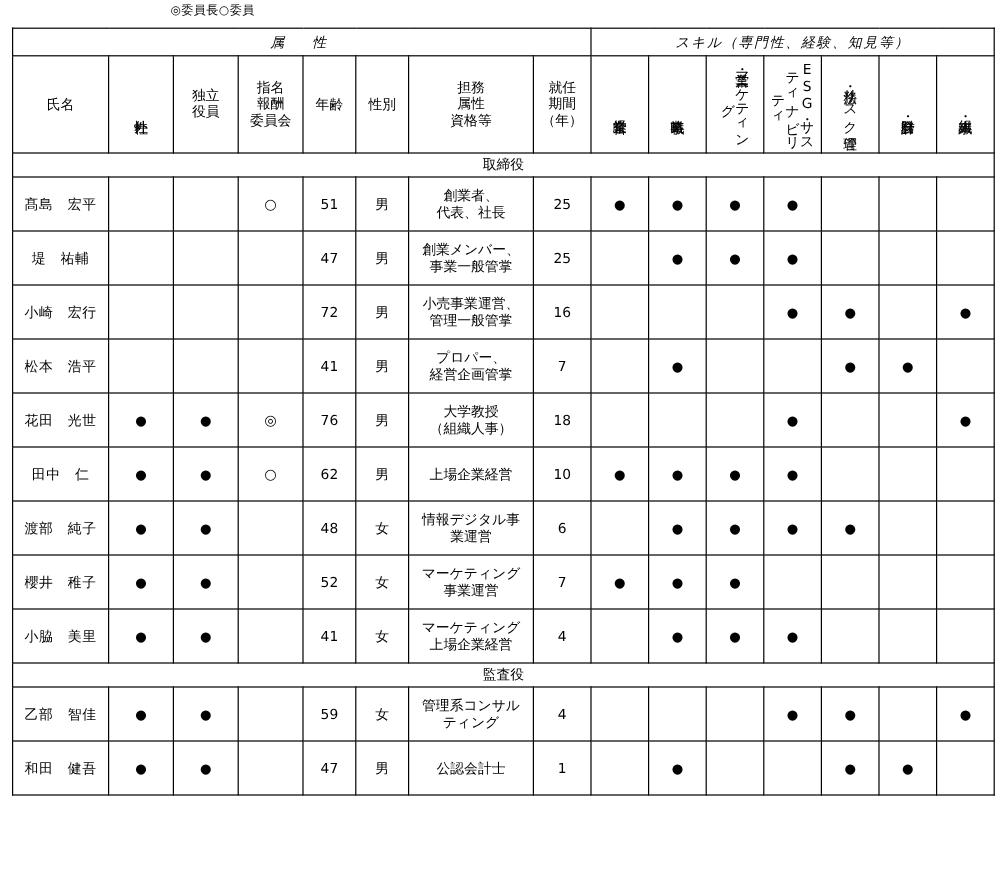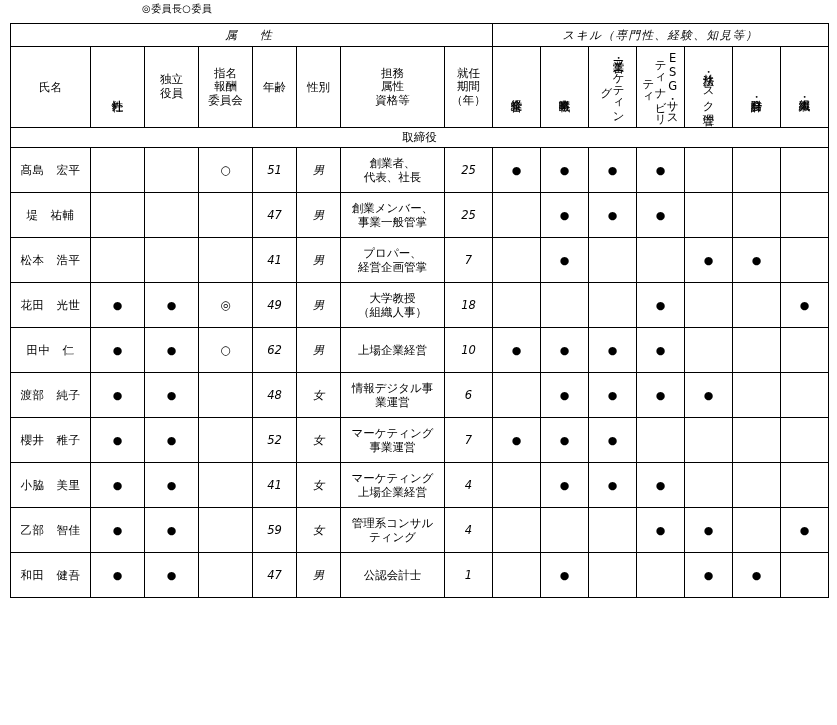--- a/index.html
+++ b/index.html
@@ -104,21 +104,20 @@
     letter-spacing: 0.5px;
   }
   td.role {
     text-align: left;
     padding: 2px 5px;
     font-size: 11.5px;
     line-height: 1.3;
   }
   td.num {
     font-size: 12.5px;
-    font-style: italic;
   }
   .dot::after {
     content: "●";
     font-size: 11px;
     line-height: 1;
   }
   .circle::after {
     content: "○";
     font-size: 12px;
     line-height: 1;
@@ -236,20 +235,40 @@
             <td class="num">25</td>
             <td></td>
             <td><span class="mark dot"></span></td>
             <td><span class="mark dot"></span></td>
             <td><span class="mark dot"></span></td>
             <td></td>
             <td></td>
             <td></td>
           </tr>
           <tr class="person">
+            <td class="name">小崎　宏行</td>
+            <td></td>
+            <td></td>
+            <td></td>
+            <td class="num">72</td>
+            <td class="num">男</td>
+            <td class="role">
+              <div>小売事業運営、</div>
+              <div>管理一般管掌</div>
+            </td>
+            <td class="num">16</td>
+            <td></td>
+            <td></td>
+            <td></td>
+            <td><span class="mark dot"></span></td>
+            <td><span class="mark dot"></span></td>
+            <td></td>
+            <td><span class="mark dot"></span></td>
+          </tr>
+          <tr class="person">
             <td class="name">松本　浩平</td>
             <td></td>
             <td></td>
             <td></td>
             <td class="num">41</td>
             <td class="num">男</td>
             <td class="role">
               <div>プロパー、</div>
               <div>経営企画管掌</div>
             </td>
@@ -260,21 +279,21 @@
             <td></td>
             <td><span class="mark dot"></span></td>
             <td><span class="mark dot"></span></td>
             <td></td>
           </tr>
           <tr class="person">
             <td class="name">花田　光世</td>
             <td><span class="mark dot"></span></td>
             <td><span class="mark dot"></span></td>
             <td><span class="mark dbl"></span></td>
-            <td class="num">49</td>
+            <td class="num">76</td>
             <td class="num">男</td>
             <td class="role">
               <div>大学教授</div>
               <div>（組織人事）</div>
             </td>
             <td class="num">18</td>
             <td></td>
             <td></td>
             <td></td>
             <td><span class="mark dot"></span></td>
@@ -353,20 +372,23 @@
               <div>上場企業経営</div>
             </td>
             <td class="num">4</td>
             <td></td>
             <td><span class="mark dot"></span></td>
             <td><span class="mark dot"></span></td>
             <td><span class="mark dot"></span></td>
             <td></td>
             <td></td>
             <td></td>
+          </tr>
+          <tr class="section-row">
+            <td colspan="15">監査役</td>
           </tr>
           <tr class="person">
             <td class="name">乙部　智佳</td>
             <td><span class="mark dot"></span></td>
             <td><span class="mark dot"></span></td>
             <td></td>
             <td class="num">59</td>
             <td class="num">女</td>
             <td class="role">
               <div>管理系コンサル</div>

